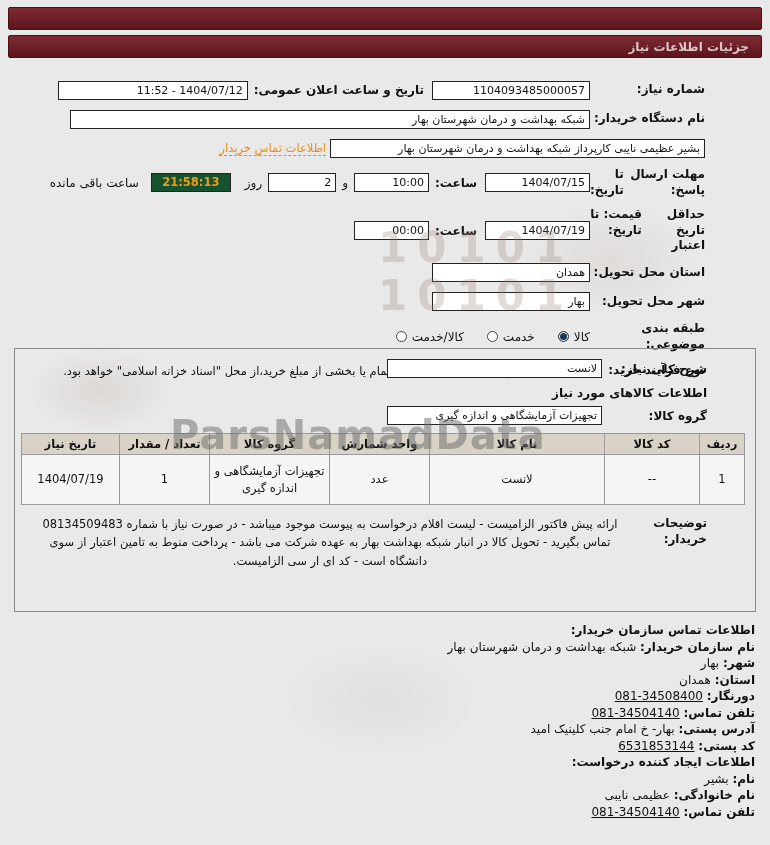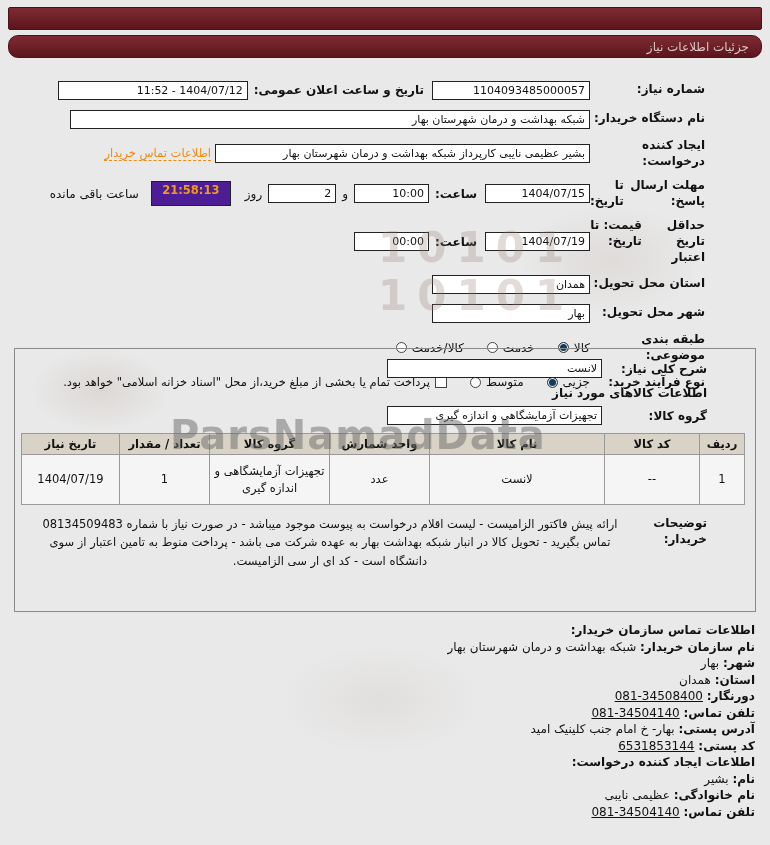--- a/index.html
+++ b/index.html
@@ -16,36 +16,36 @@
     font-size: 12px;
     color: #111;
     direction: rtl;
   }
   .bar {
     position: absolute; left: 8px; right: 8px; height: 23px;
     background: linear-gradient(#7e2b33, #5c151c);
     border: 1px solid #4c1016; border-radius: 2px;
   }
   .bar1 { top: 7px; }
-  .bar2 { top: 35px; display: flex; align-items: center; padding: 0 12px; color: #dcc6c6; font-weight: normal; border-radius: 10px; }
+  .bar2 { top: 35px; display: flex; align-items: center; padding: 0 12px; color: #dcc6c6; font-weight: bold; }
 
   .form { position: absolute; top: 80px; right: 65px; left: 28px; }
   .row { display: flex; align-items: center; margin-bottom: 9px; min-height: 20px; }
   .lbl { font-weight: bold; width: 115px; flex-shrink: 0; line-height: 1.3; }
   .lbl-stack { display: flex; flex-direction: row; }
   .ilbl { font-weight: bold; margin: 0 8px 0 6px; white-space: nowrap; }
   .txt { margin: 0 6px; white-space: nowrap; }
   .inp {
     height: 19px; border: 1px solid #222; background: #fff;
     font-family: inherit; font-size: 11px; padding: 0 4px; direction: rtl; color: #111;
   }
   .w190{width:190px}.w158{width:158px}.w520{width:520px}.w375{width:375px}
   .w105{width:105px}.w75{width:75px}.w68{width:68px}.w215{width:215px}
   .timer {
-    width: 80px; height: 25px; border: 1px solid #222; background: #4c1d95;
+    width: 80px; height: 19px; border: 1px solid #222; background: #14532d;
     color: #f09a20; font-weight: bold; font-size: 11.5px; line-height: 17px;
     text-align: center; direction: ltr; margin: 0 8px 0 6px;
   }
   .link { color: #ef8b10; font-size: 11.5px; border-bottom: 1px dashed #ef8b10; margin-right: 4px; cursor: pointer; white-space: nowrap; }
   .opt { display: flex; align-items: center; margin-left: 18px; }
   .radio { width: 11px; height: 11px; border: 1px solid #444; border-radius: 50%; background: #fff; margin: 0 5px; flex-shrink: 0; }
   .radio.checked { background: #143a5e; box-shadow: inset 0 0 0 1px #fff; }
   .chk { width: 12px; height: 12px; border: 1px solid #444; background: #fff; margin-left: 5px; flex-shrink: 0; }
   .small { font-size: 11.5px; white-space: nowrap; }
 
@@ -85,21 +85,20 @@
     <span class="ilbl">تاریخ و ساعت اعلان عمومی:</span>
     <input class="inp w190" readonly="" value="1404/07/12 - 11:52" style="">
   </div>
 
   <div class="row">
     <span class="lbl">نام دستگاه خریدار:</span>
     <input class="inp w520" readonly="" value="شبکه بهداشت و درمان شهرستان بهار" style="">
   </div>
 
   <div class="row">
-    <span class="lbl">ایجاد کننده درخواست:</span>
     <input class="inp w375" readonly="" value="بشیر عظیمی نایبی کارپرداز شبکه بهداشت و درمان شهرستان بهار" style="">
     <span class="link">اطلاعات تماس خریدار</span>
   </div>
 
   <div class="row">
     <span class="lbl lbl-stack">
       <span>مهلت ارسال پاسخ:</span>
       <span>تا تاریخ:</span>
     </span>
     <input class="inp w105" readonly="" value="1404/07/15" style="">

